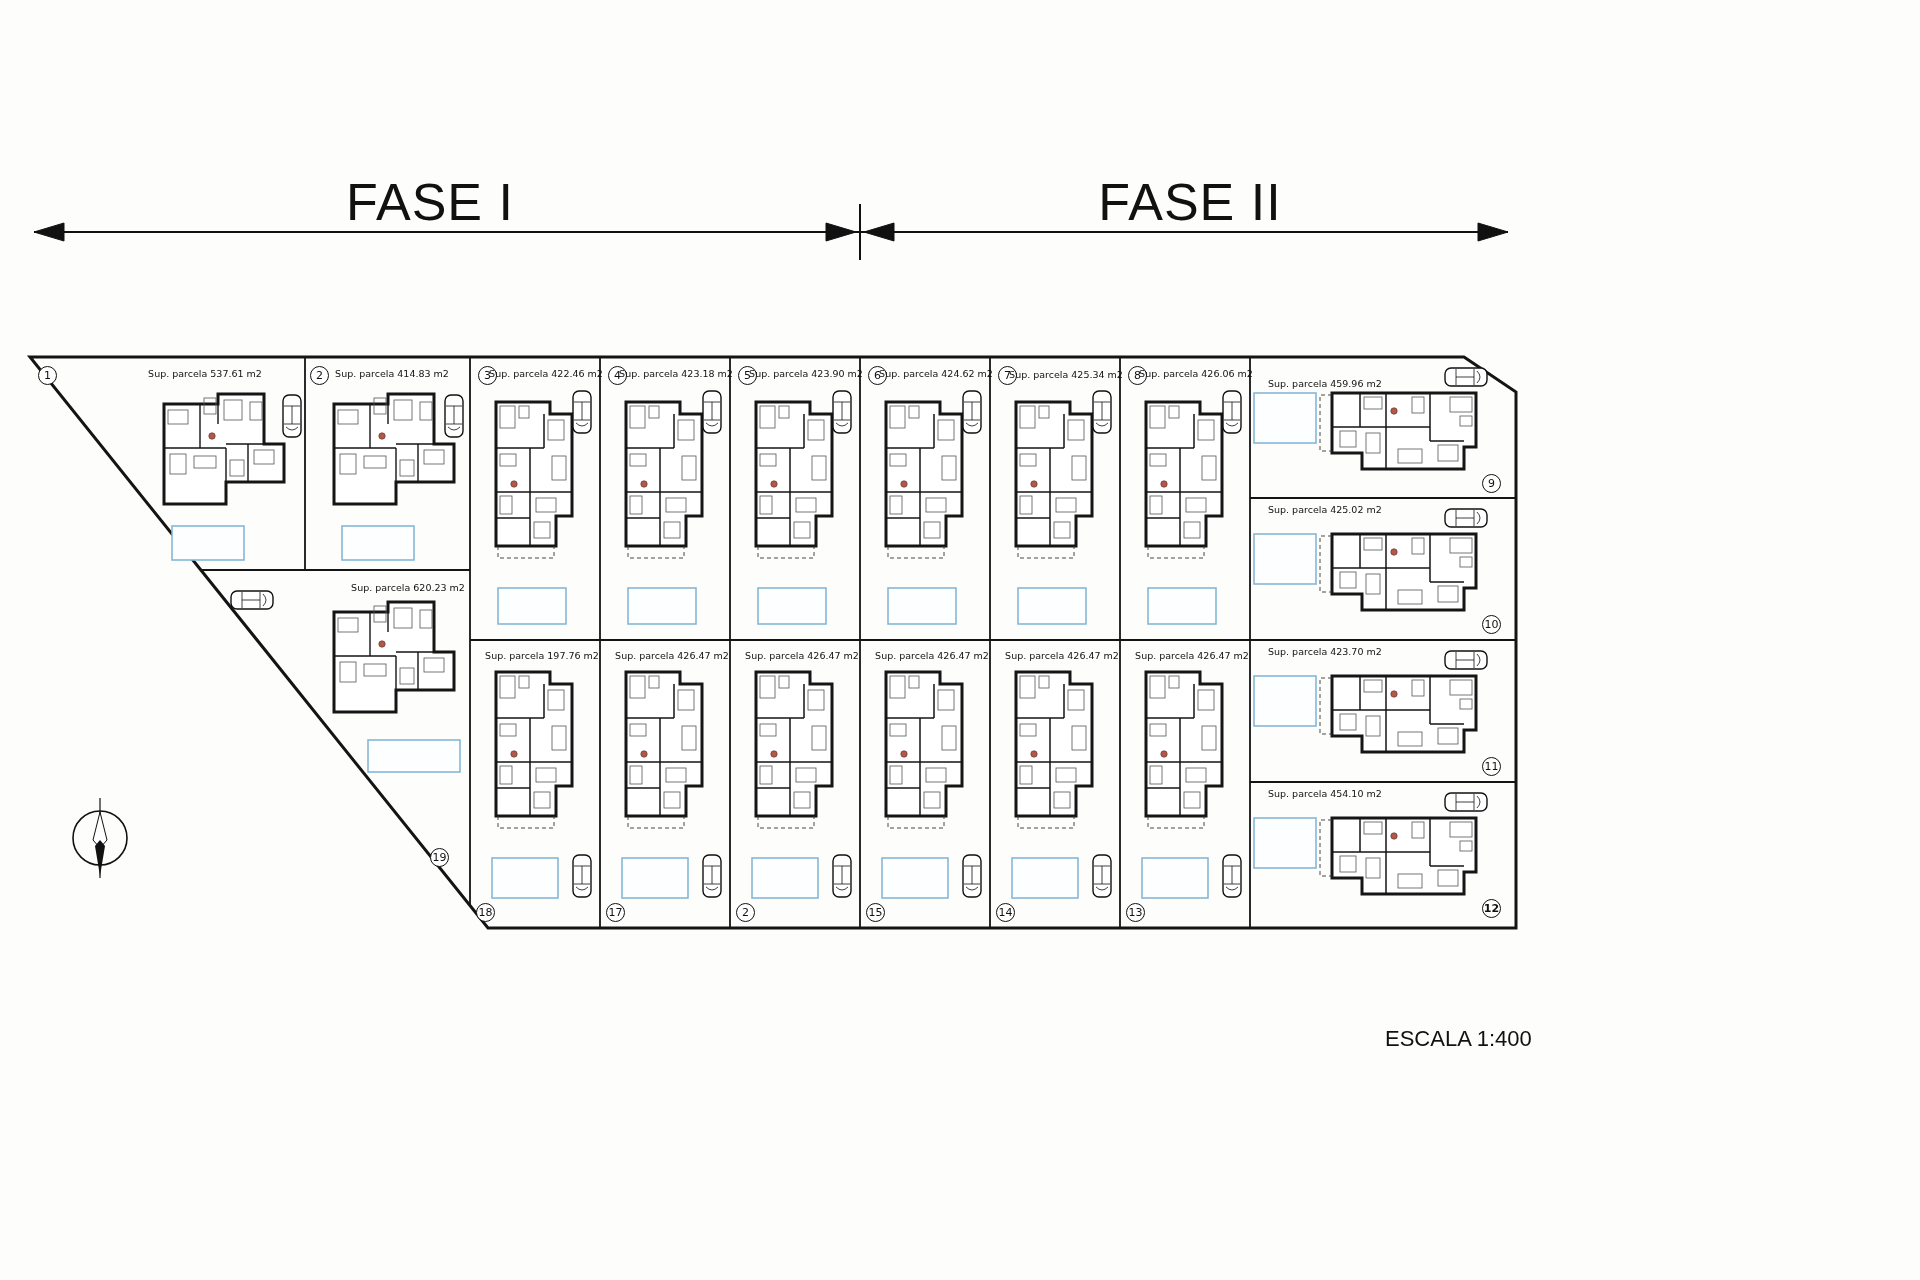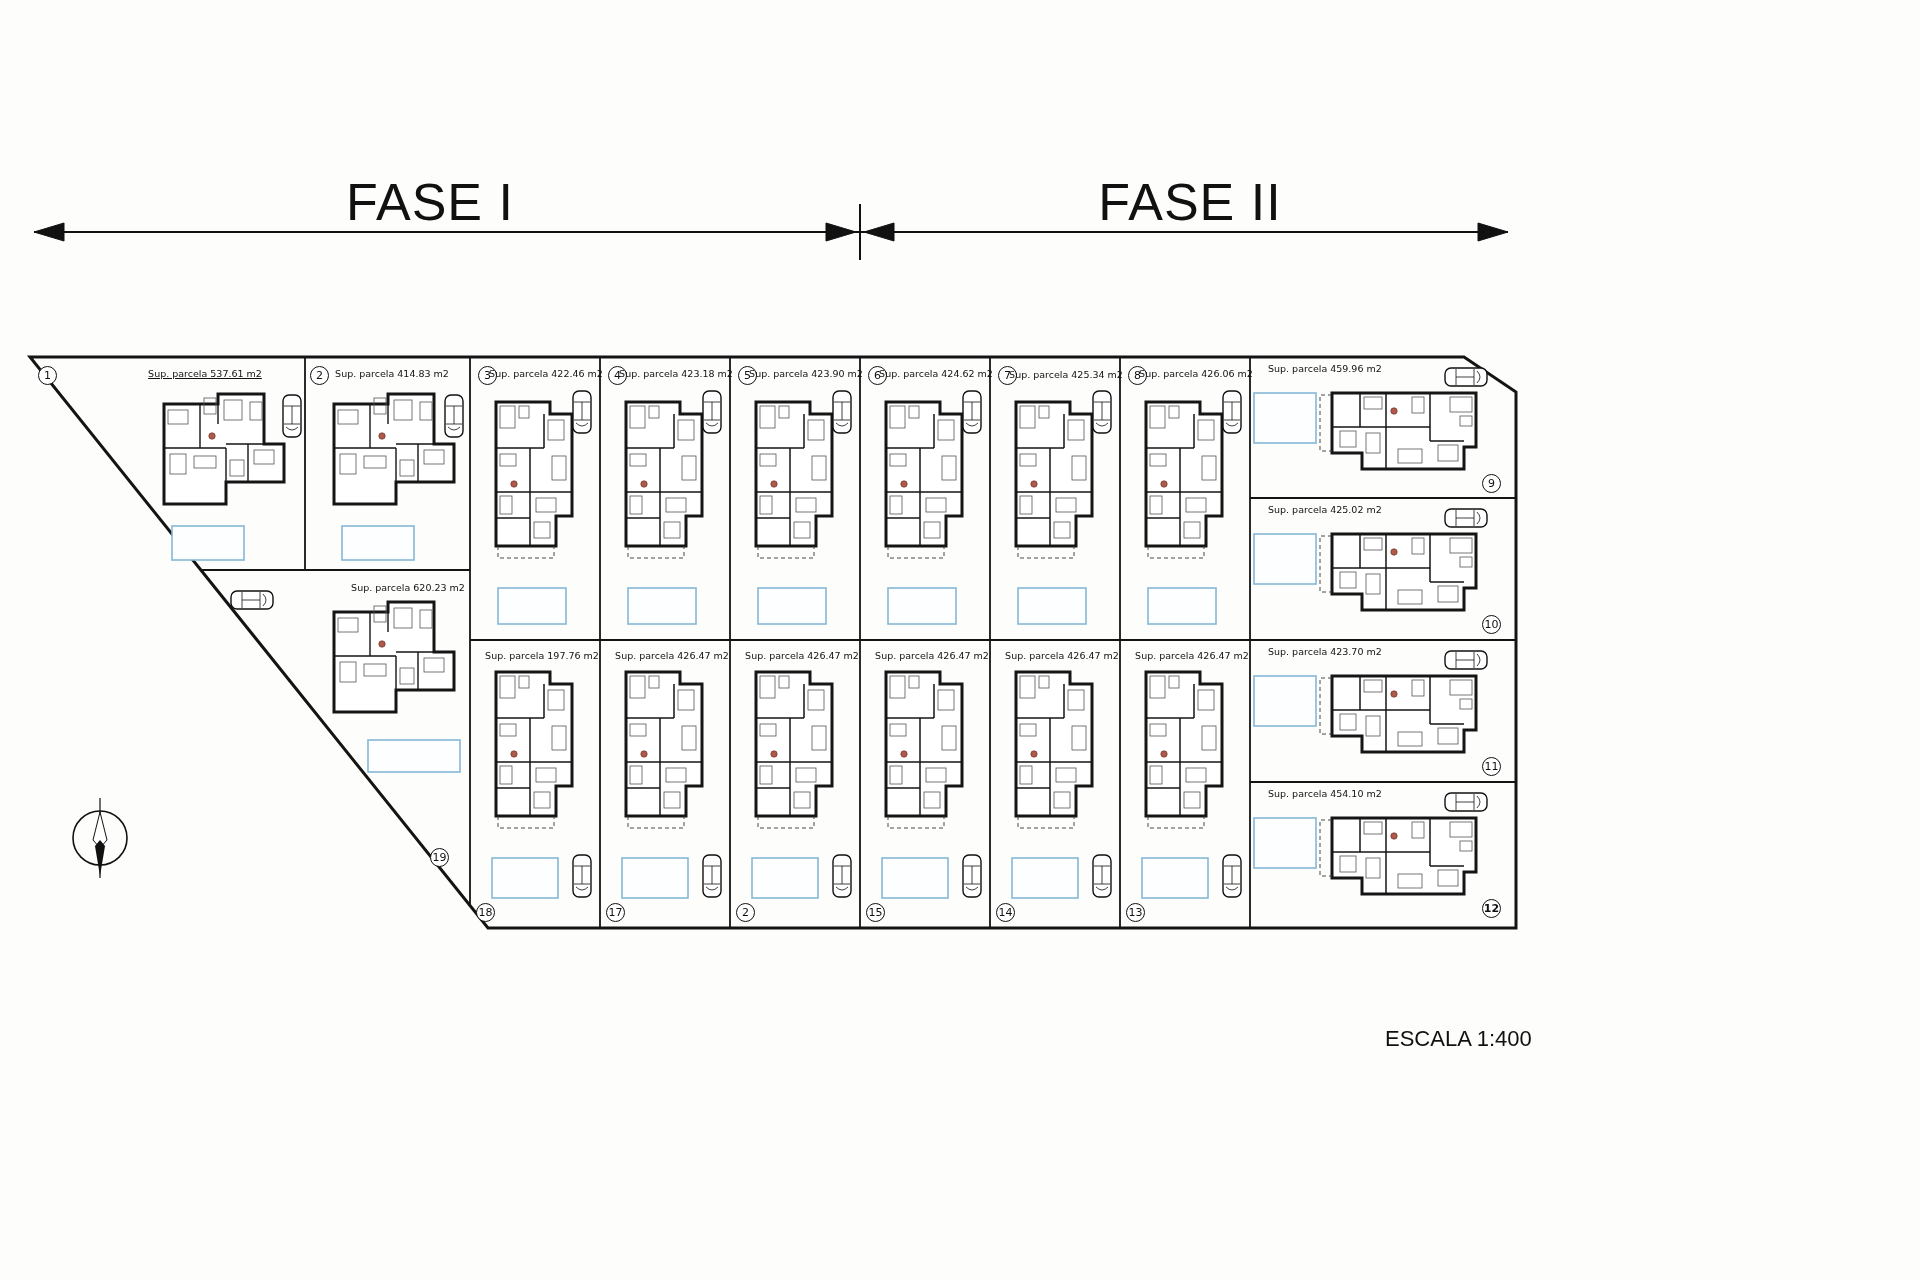--- a/index.html
+++ b/index.html
@@ -235,29 +235,29 @@
   <div class="pnum" style="left:1482px;top:757px;">11</div>
   <div class="pnum" style="left:1482px;top:899px;font-weight:bold;">12</div>
   <div class="pnum" style="left:1126px;top:903px;">13</div>
   <div class="pnum" style="left:996px;top:903px;">14</div>
   <div class="pnum" style="left:866px;top:903px;">15</div>
   <div class="pnum" style="left:736px;top:903px;">2</div>
   <div class="pnum" style="left:606px;top:903px;">17</div>
   <div class="pnum" style="left:476px;top:903px;text-align:right;">18</div>
   <div class="pnum" style="left:430px;top:848px;">19</div>
 
-  <div class="plabel center" style="left:205px;top:368px;text-decoration:underline;">Sup. parcela 537.61 m2</div>
+  <div class="plabel center" style="left:205px;top:368px;">Sup. parcela 537.61 m2</div>
   <div class="plabel center" style="left:392px;top:368px;">Sup. parcela 414.83 m2</div>
   <div class="plabel center" style="left:546px;top:368px;">Sup. parcela 422.46 m2</div>
   <div class="plabel center" style="left:676px;top:368px;">Sup. parcela 423.18 m2</div>
   <div class="plabel center" style="left:806px;top:368px;">Sup. parcela 423.90 m2</div>
   <div class="plabel center" style="left:936px;top:368px;">Sup. parcela 424.62 m2</div>
   <div class="plabel center" style="left:1066px;top:369px;">Sup. parcela 425.34 m2</div>
   <div class="plabel center" style="left:1196px;top:368px;text-align:right;">Sup. parcela 426.06 m2</div>
-  <div class="plabel" style="left:1268px;top:363px;">Sup. parcela 459.96 m2</div>
+  <div class="plabel" style="left:1268px;top:378px;">Sup. parcela 459.96 m2</div>
   <div class="plabel" style="left:1268px;top:504px;">Sup. parcela 425.02 m2</div>
   <div class="plabel" style="left:1268px;top:646px;">Sup. parcela 423.70 m2</div>
   <div class="plabel" style="left:1268px;top:788px;">Sup. parcela 454.10 m2</div>
   <div class="plabel center" style="left:1192px;top:650px;">Sup. parcela 426.47 m2</div>
   <div class="plabel center" style="left:1062px;top:650px;">Sup. parcela 426.47 m2</div>
   <div class="plabel center" style="left:932px;top:650px;">Sup. parcela 426.47 m2</div>
   <div class="plabel center" style="left:802px;top:650px;">Sup. parcela 426.47 m2</div>
   <div class="plabel center" style="left:672px;top:650px;">Sup. parcela 426.47 m2</div>
   <div class="plabel center" style="left:542px;top:650px;">Sup. parcela 197.76 m2</div>
   <div class="plabel center" style="left:408px;top:582px;">Sup. parcela 620.23 m2</div>

